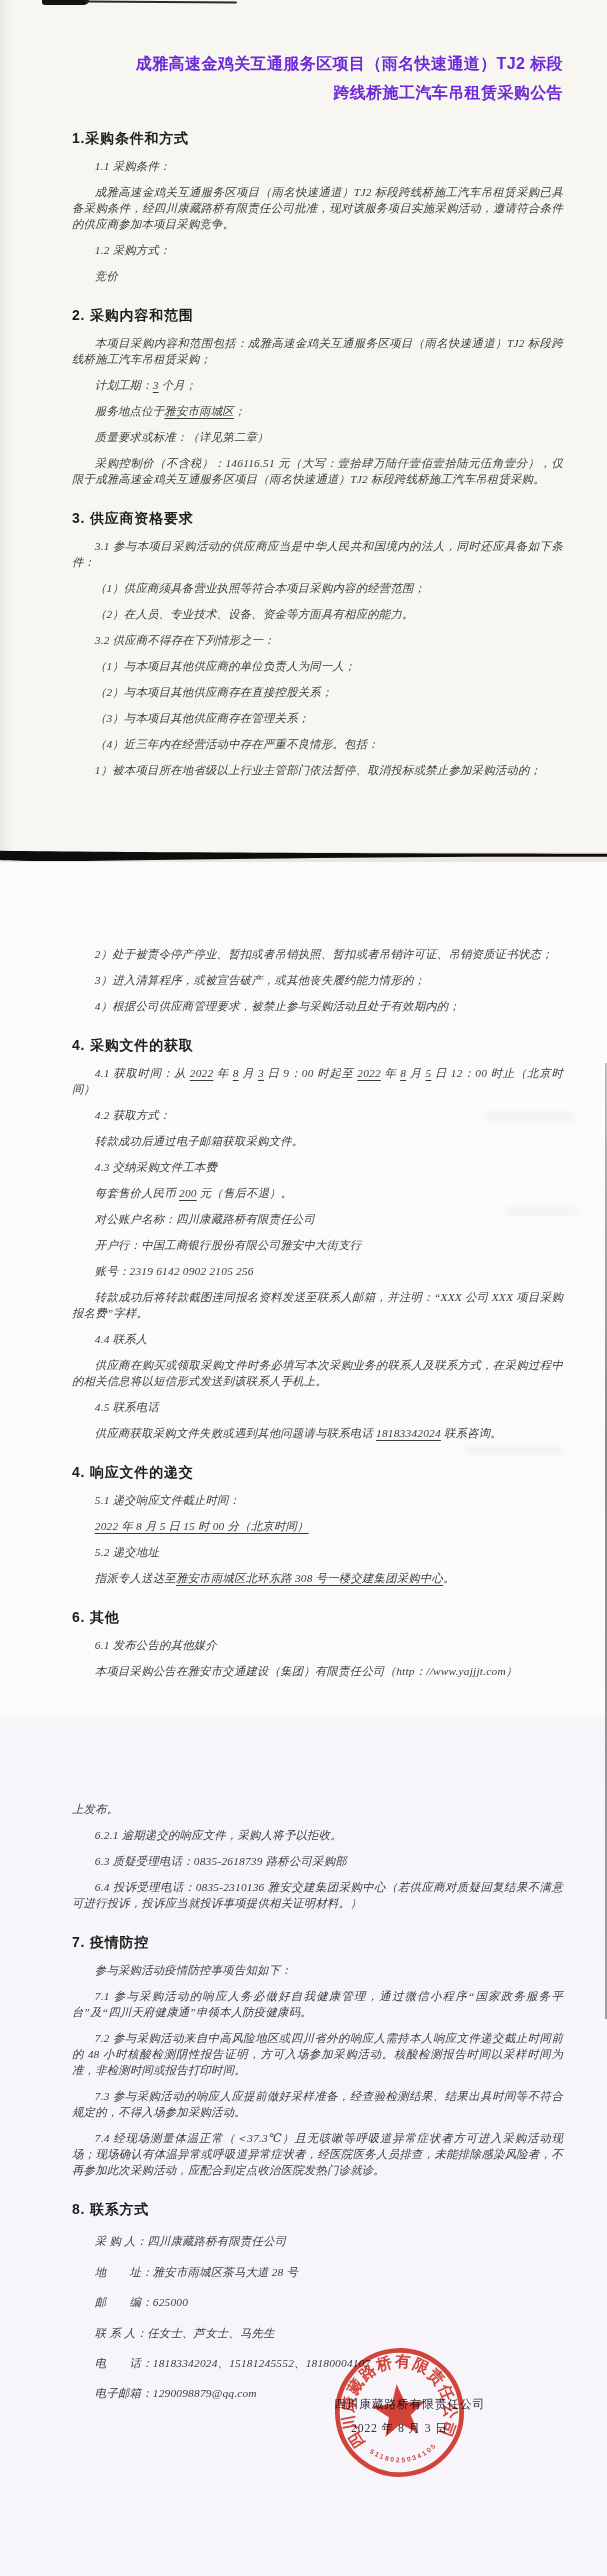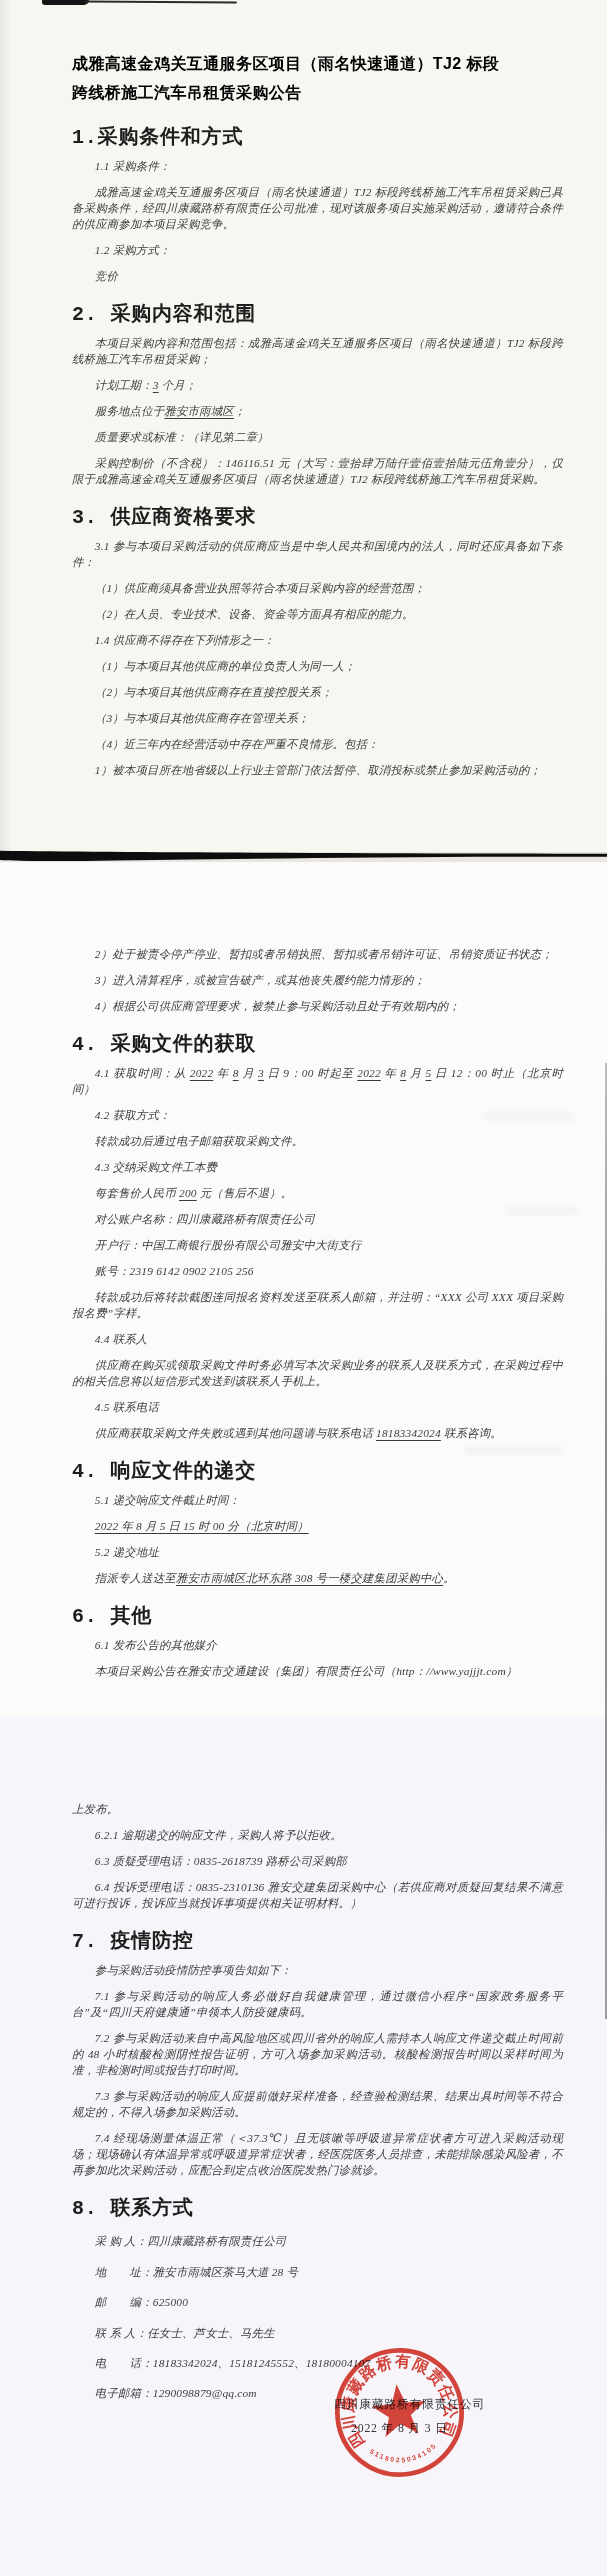--- a/index.html
+++ b/index.html
@@ -31,25 +31,25 @@
 
   
   .flow{position:relative;padding:0 44px 0 72px;color:#3a3a3a;}
   .page-1 .flow{padding-top:49px;}
   .page-2 .flow{padding-top:74px;}
   .page-3 .flow{padding-top:74px;}
 
   .doc-title{
     font-family:"Liberation Sans","DejaVu Sans",sans-serif;
     font-weight:700;font-size:16px;line-height:29px;letter-spacing:0.4px;
-    text-align:left;color:#000000;margin:0 0 12px 0;
+    text-align:right;color:#6d28d9;margin:0 0 12px 0;
   }
   h2.h{
-    font-family:Liberation Mono, monospace;
-    font-size:20px;font-weight:700;color:#1d1d1d;letter-spacing:0.8px;
+    font-family:Liberation Sans, sans-serif;
+    font-size:14px;font-weight:700;color:#1d1d1d;letter-spacing:0.8px;
     margin:21px 0 3px 0;line-height:20px;text-indent:0;
   }
   .flow p{
     margin:10px 0 0 0;font-size:11.4px;line-height:16px;
     text-align:justify;text-indent:2em;letter-spacing:0.2px;color:#3c3c3c;font-style:italic;
   }
   .flow p.pc{text-indent:0;}
   .flow p.pw{margin-top:14.4px;}
   .u{text-decoration:underline;text-underline-offset:3px;text-decoration-thickness:0.8px;}
 
@@ -82,21 +82,21 @@
         <h2 class="h"><span>2. 采购内容和范围</span></h2>
         <p class="p"><span>本项目采购内容和范围包括：成雅高速金鸡关互通服务区项目（雨名快速通道）TJ2 标段跨线桥施工汽车吊租赁采购；</span></p>
         <p class="p"><span>计划工期：</span><span class="u">3</span><span> 个月；</span></p>
         <p class="p"><span>服务地点位于</span><span class="u">雅安市雨城区</span><span>；</span></p>
         <p class="p"><span>质量要求或标准：（详见第二章）</span></p>
         <p class="p"><span>采购控制价（不含税）：146116.51 元（大写：壹拾肆万陆仟壹佰壹拾陆元伍角壹分），仅限于成雅高速金鸡关互通服务区项目（雨名快速通道）TJ2 标段跨线桥施工汽车吊租赁采购。</span></p>
         <h2 class="h"><span>3.  供应商资格要求</span></h2>
         <p class="p"><span>3.1 参与本项目采购活动的供应商应当是中华人民共和国境内的法人，同时还应具备如下条件：</span></p>
         <p class="p"><span>（1）供应商须具备营业执照等符合本项目采购内容的经营范围；</span></p>
         <p class="p"><span>（2）在人员、专业技术、设备、资金等方面具有相应的能力。</span></p>
-        <p class="p"><span>1.4 供应商不得存在下列情形之一：</span></p>
+        <p class="p"><span>3.2 供应商不得存在下列情形之一：</span></p>
         <p class="p"><span>（1）与本项目其他供应商的单位负责人为同一人；</span></p>
         <p class="p"><span>（2）与本项目其他供应商存在直接控股关系；</span></p>
         <p class="p"><span>（3）与本项目其他供应商存在管理关系；</span></p>
         <p class="p"><span>（4）近三年内在经营活动中存在严重不良情形。包括：</span></p>
         <p class="p"><span>1）被本项目所在地省级以上行业主管部门依法暂停、取消投标或禁止参加采购活动的；</span></p>
       </div>
   </div>
 
   <svg class="separator" viewBox="0 0 800 18" preserveAspectRatio="none">
     <path d="M0,1 C150,3 420,4 800,5 L800,9 C560,8 300,12 130,14 C60,15 18,14 0,13 Z" fill="#0d0d0d"></path>

